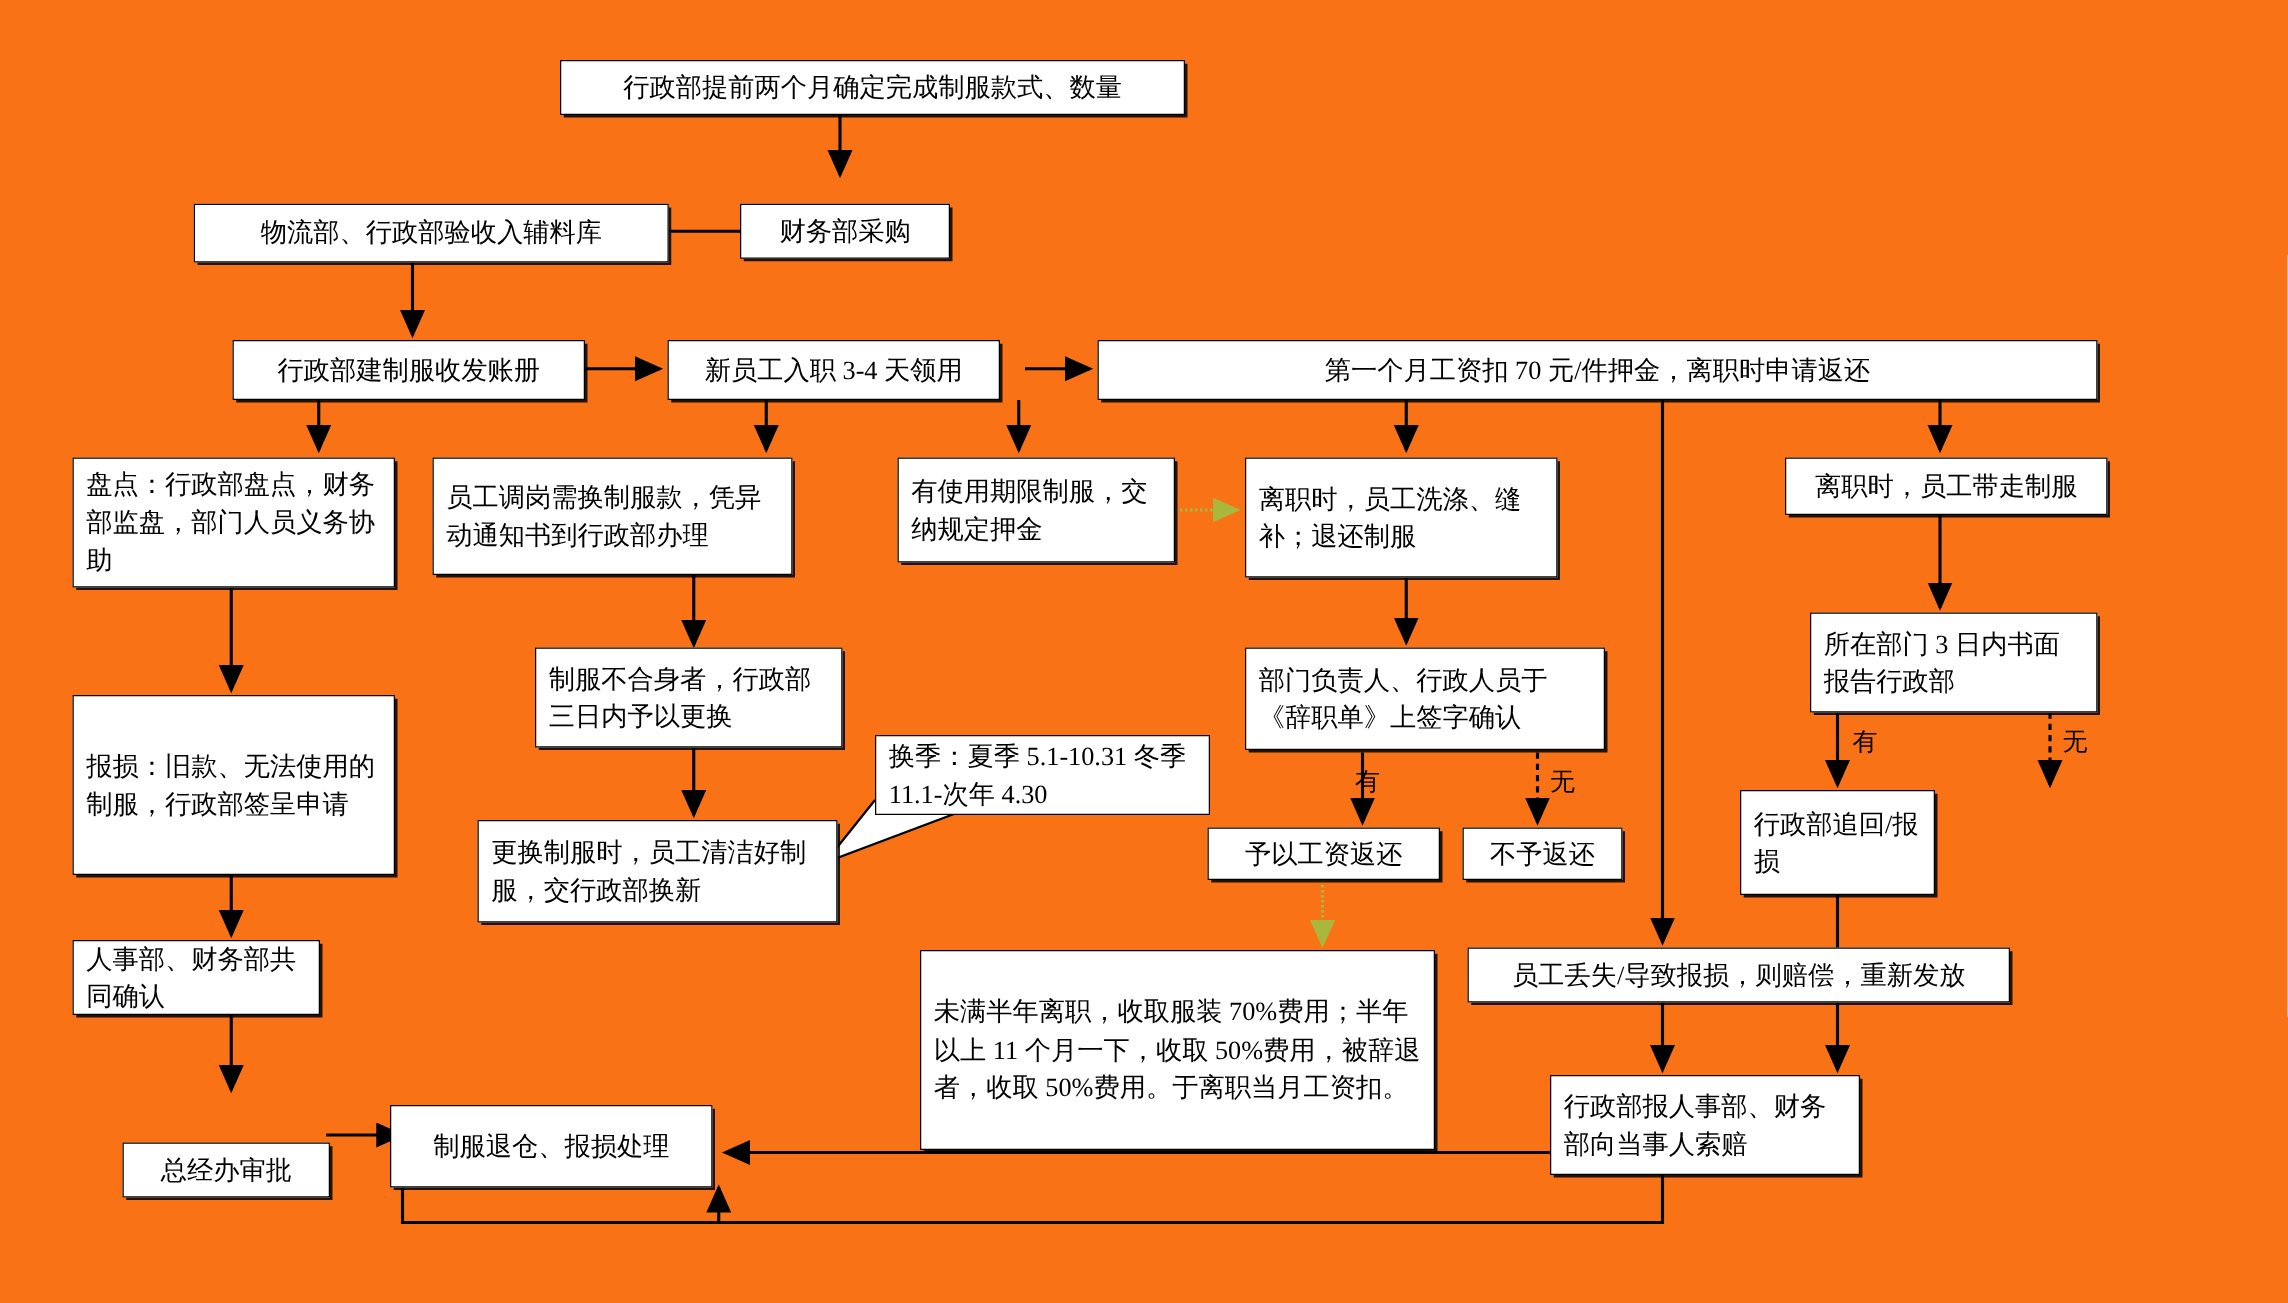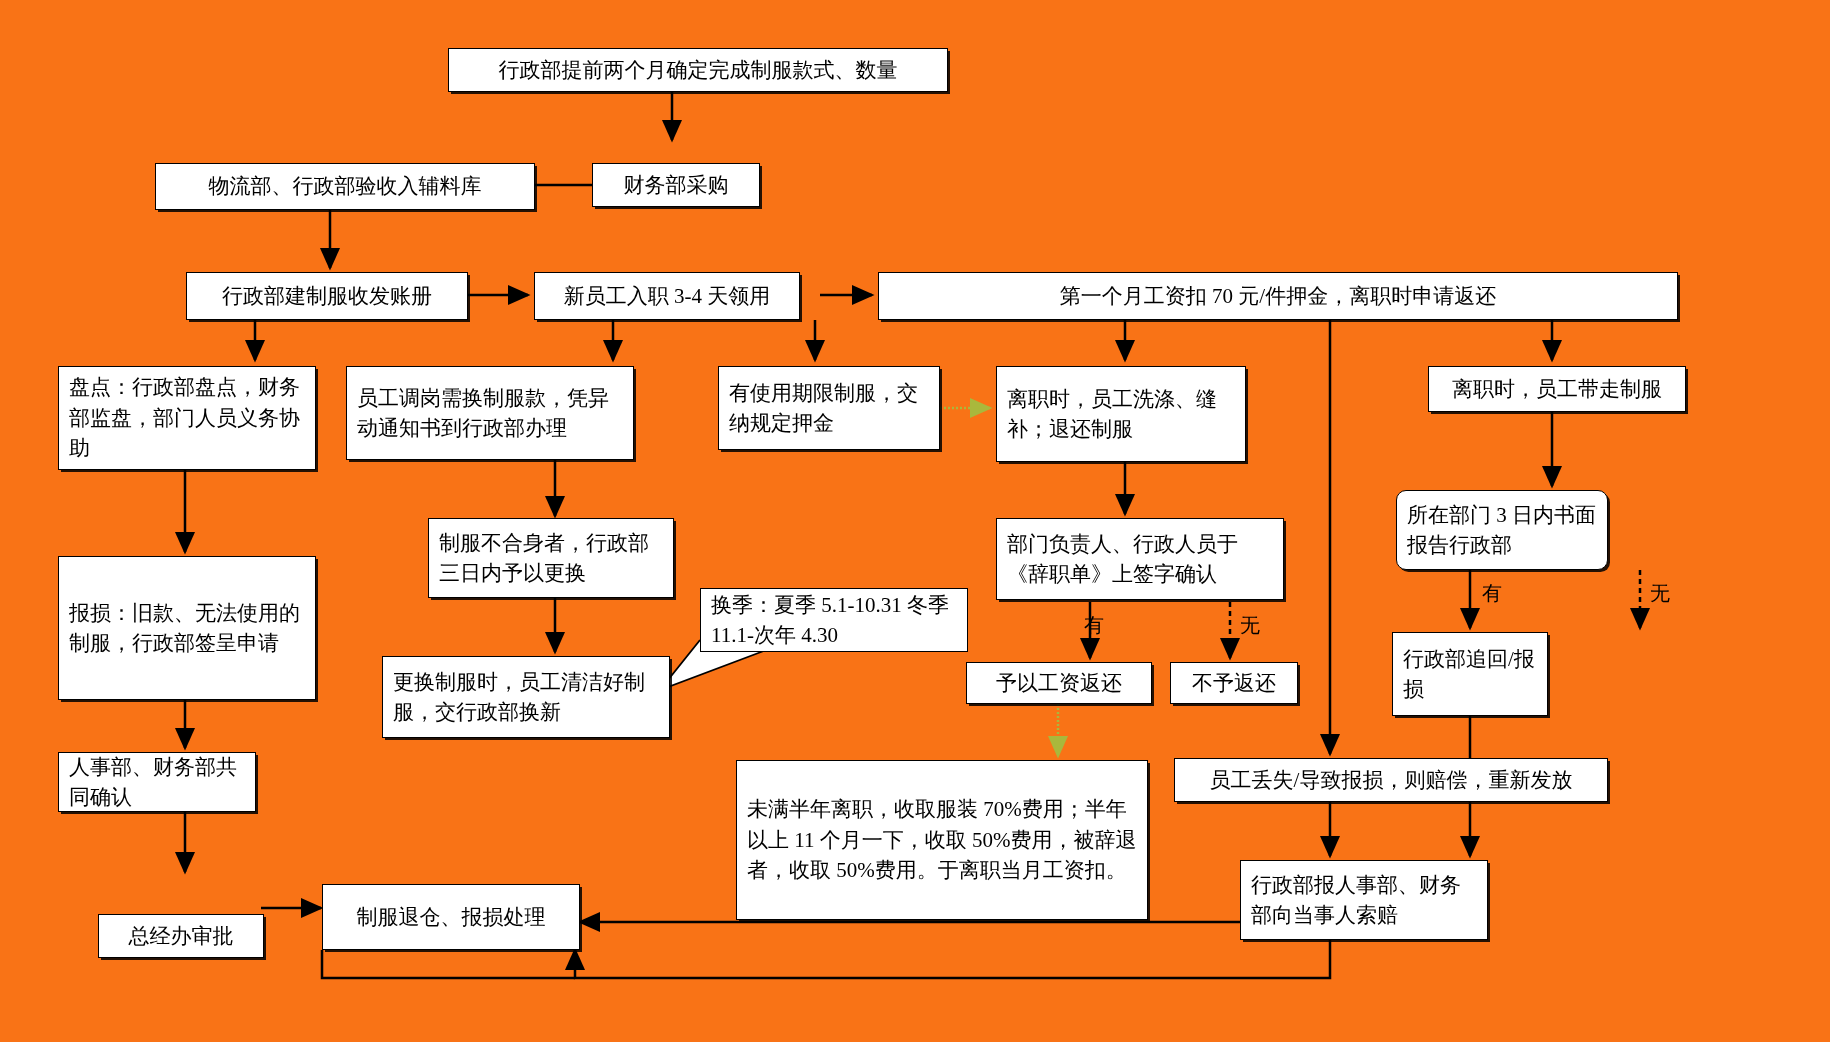--- a/index.html
+++ b/index.html
@@ -190,21 +190,21 @@
 
   <div class="node left" style="left:58px; top:556px; width:258px; height:144px;justify-content:flex-end;">
     <span class="txt">报损：旧款、无法使用的制服，行政部签呈申请</span>
   </div>
   <div class="node left" style="left:428px; top:518px; width:246px; height:80px;">
     <span class="txt">制服不合身者，行政部三日内予以更换</span>
   </div>
   <div class="node left" style="left:996px; top:518px; width:288px; height:82px;">
     <span class="txt">部门负责人、行政人员于《辞职单》上签字确认</span>
   </div>
-  <div class="node left" style="left:1396px; top:490px; width:212px; height:80px;border-radius:10px;">
+  <div class="node left" style="left:1448px; top:490px; width:230px; height:80px;">
     <span class="txt">所在部门 3 日内书面报告行政部</span>
   </div>
 
   <span class="edge-label" style="left:1084px; top:612px;">有</span>
   <span class="edge-label" style="left:1240px; top:612px;">无</span>
   <span class="edge-label" style="left:1482px; top:580px;">有</span>
   <span class="edge-label" style="left:1650px; top:580px;">无</span>
 
   <div class="callout" style="left:700px; top:588px; width:268px; height:64px;">
     <span class="txt">换季：夏季 5.1-10.31
@@ -223,21 +223,21 @@
   <div class="node center" style="left:1170px; top:662px; width:128px; height:42px;">
     <span class="txt">不予返还</span>
   </div>
   <div class="node left" style="left:1392px; top:632px; width:156px; height:84px;">
     <span class="txt">行政部追回/报损</span>
   </div>
 
   <div class="node center" style="left:98px; top:886px; width:166px; height:44px;margin-top:28px;">
     <span class="txt">总经办审批</span>
   </div>
-  <div class="node center" style="left:322px; top:884px; width:258px; height:66px;">
+  <div class="node center" style="left:312px; top:884px; width:258px; height:66px;">
     <span class="txt">制服退仓、报损处理</span>
   </div>
   <div class="node center" style="left:1174px; top:758px; width:434px; height:44px;">
     <span class="txt">员工丢失/导致报损，则赔偿，重新发放</span>
   </div>
   <div class="node left" style="left:736px; top:760px; width:412px; height:160px;">
     <span class="txt">未满半年离职，收取服装 70%费用；半年以上 11 个月一下，收取 50%费用，被辞退者，收取 50%费用。于离职当月工资扣。</span>
   </div>
   <div class="node left" style="left:1240px; top:860px; width:248px; height:80px;">
     <span class="txt">行政部报人事部、财务部向当事人索赔</span>

